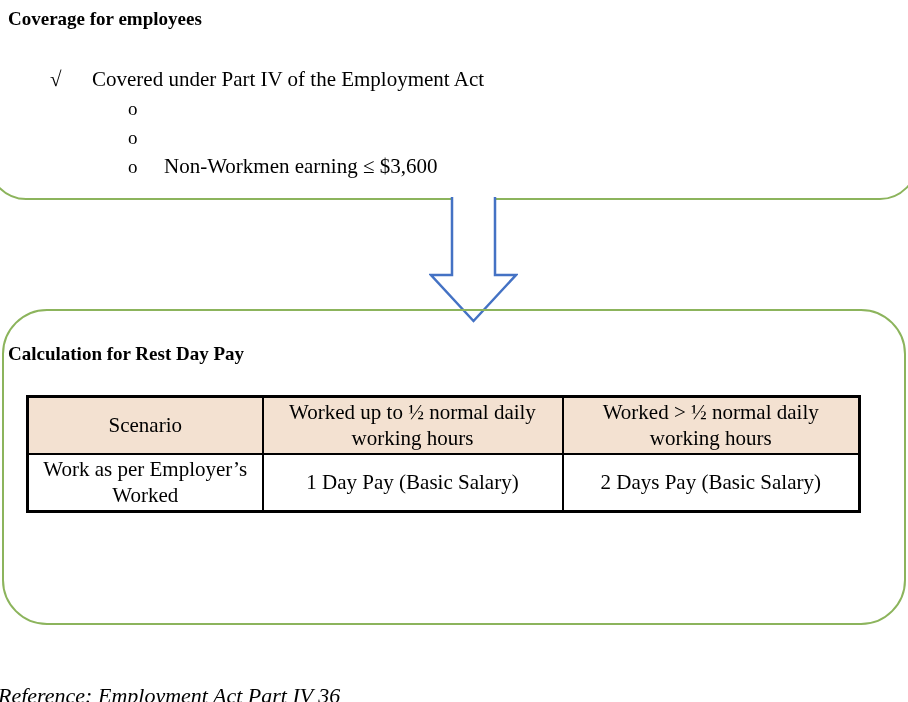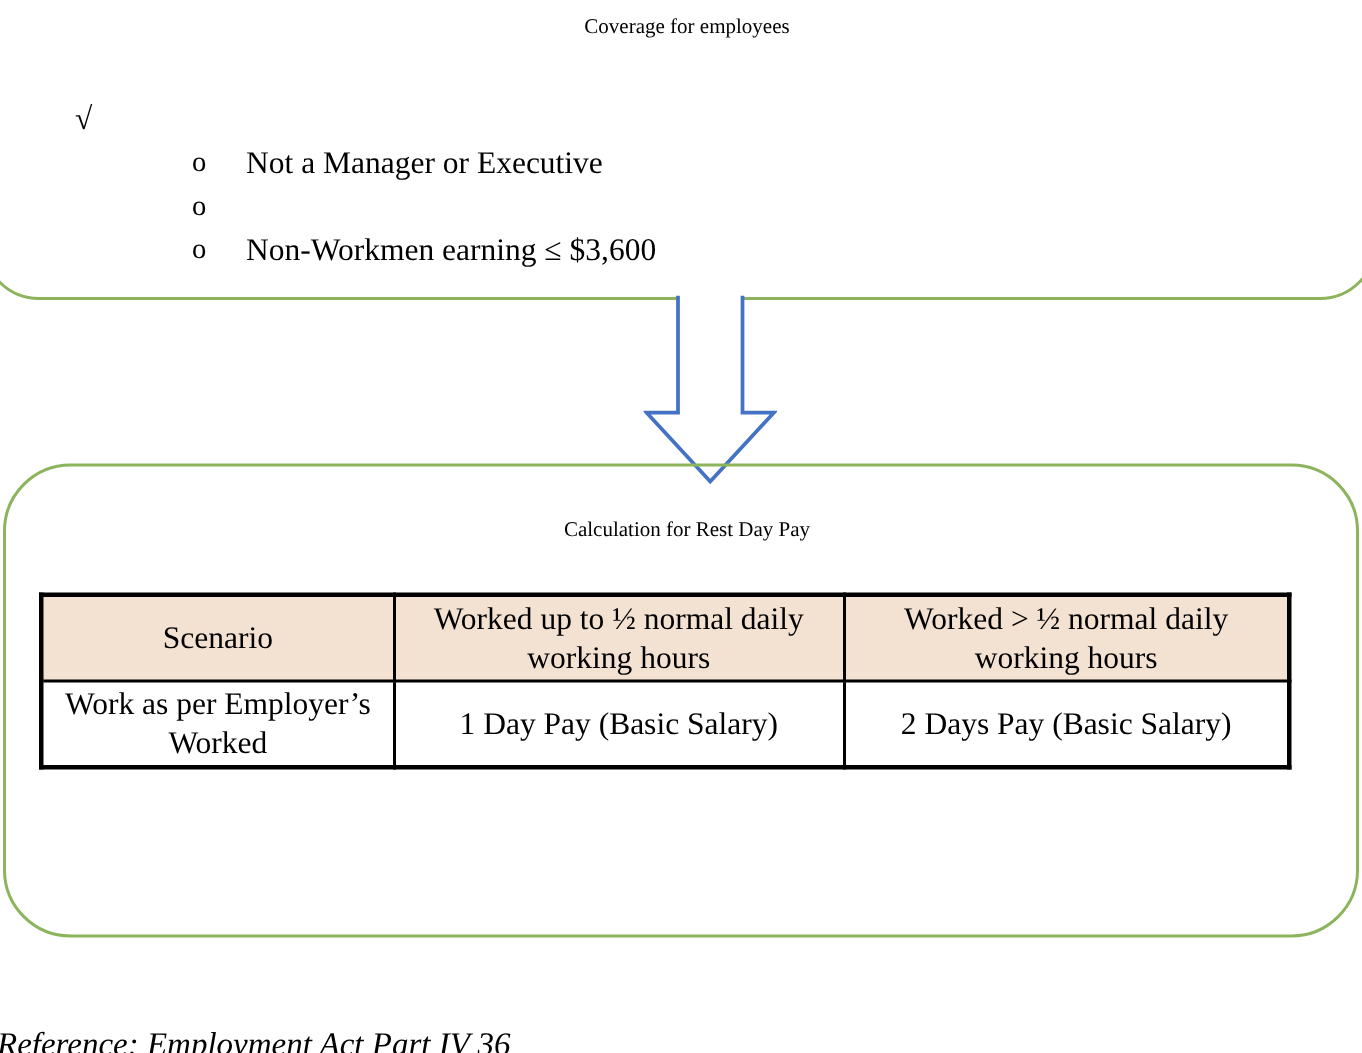--- a/index.html
+++ b/index.html
@@ -27,23 +27,22 @@
   #calculation-box {
     left: 2px; top: 309px;
     width: 904px; height: 316px;
     border-radius: 45px;
   }
 
   
   .box-title {
     position: absolute;
     left: 8px; right: 0;
-    text-align: center;
-    font-weight: normal;
-    font-size: 14px;
+    font-weight: bold;
+    font-size: 19px;
     line-height: 26px;
   }
   #coverage-title { top: 6px; }
   #calculation-title { top: 341px; }
 
   
   #checklist {
     position: absolute;
     left: 0; top: 64px; width: 908px;
     font-size: 21px;
@@ -109,24 +108,24 @@
 </head>
 <body>
 
 <div id="coverage-box" class="green-box"></div>
 
 <div id="coverage-title" class="box-title">Coverage for employees</div>
 
 <div id="checklist">
   <div class="check-row">
     <span class="marker">√</span>
+    <span>Covered under Part IV of the Employment Act</span>
   </div>
   <div class="sub-row">
     <span class="marker">o</span>
-    <span>Not a Manager or Executive</span>
   </div>
   <div class="sub-row">
     <span class="marker">o</span>
   </div>
   <div class="sub-row">
     <span class="marker">o</span>
     <span>Non-Workmen earning ≤ $3,600</span>
   </div>
 </div>
 

